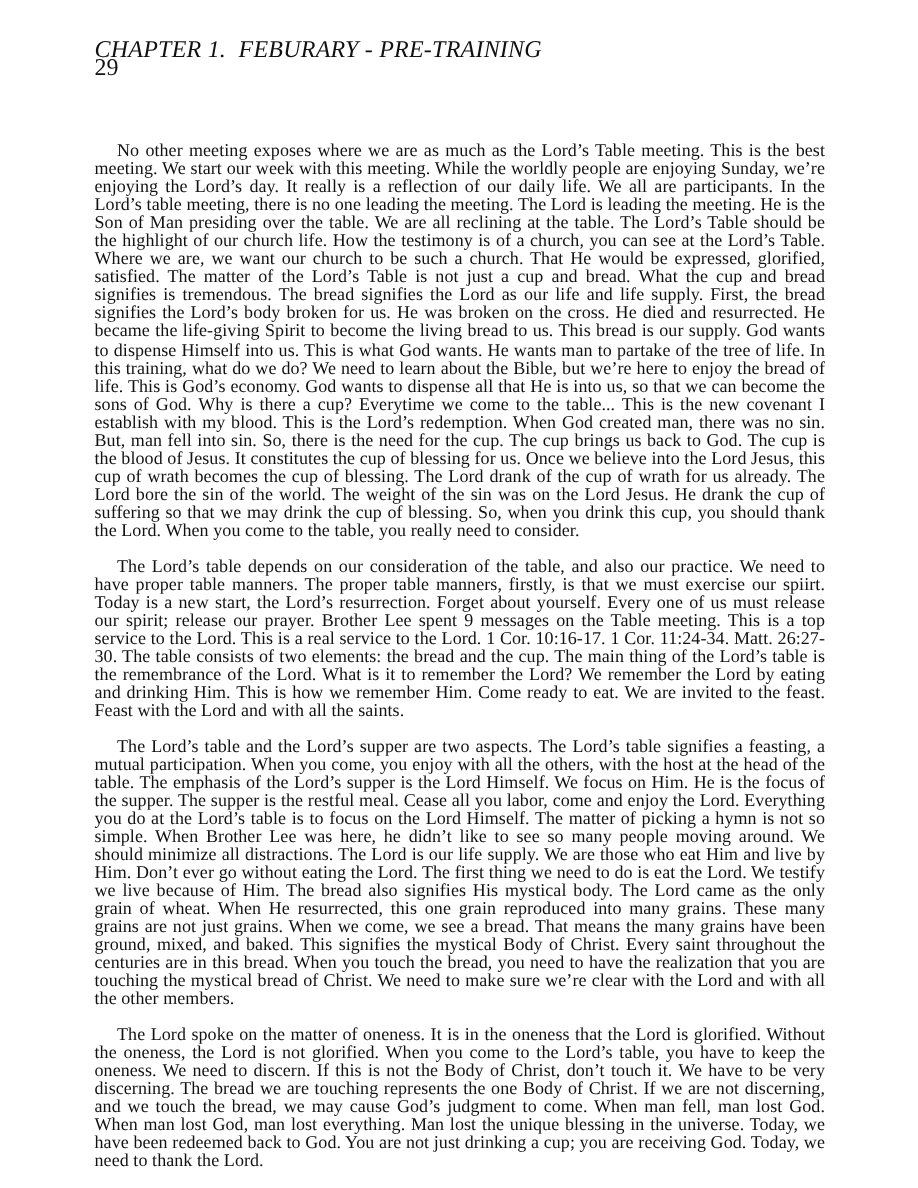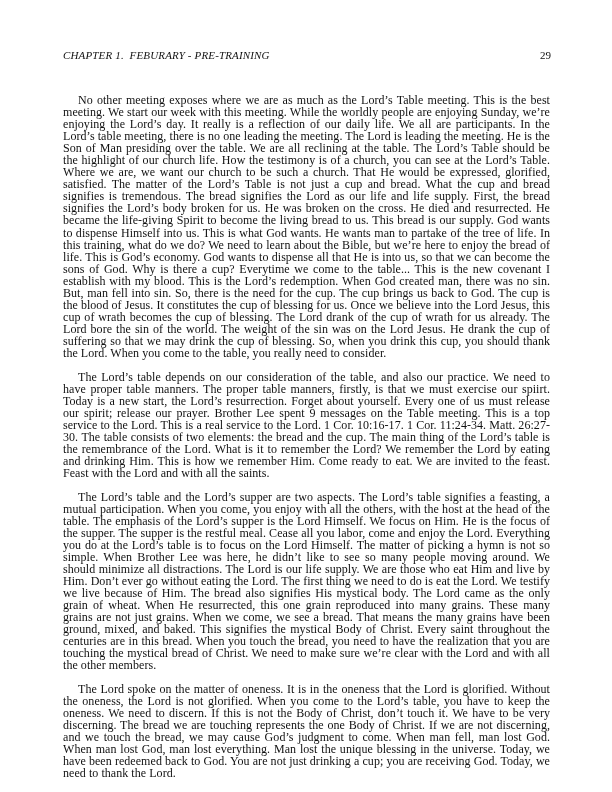--- a/index.html
+++ b/index.html
@@ -13,26 +13,27 @@
     height: 792px;
     background: #ffffff;
     color: #111111;
     font-family: "Liberation Serif", "DejaVu Serif", serif;
     overflow: hidden;
   }
   .running-header {
     position: absolute;
     left: 63px;
     right: 61px;
-    top: 49px;
+    top: 28px;
     display: flex;
     justify-content: space-between;
     align-items: baseline;
-    font-size: 11px;
+    font-size: 16px;
     line-height: 12px;
+    flex-direction: column;
   }
   .running-header .chapter {
     font-style: italic;
     letter-spacing: 0.15px;
     white-space: pre-wrap;
   }
   .running-header .pagenum {
     font-style: normal;
   }
   h1.title {

